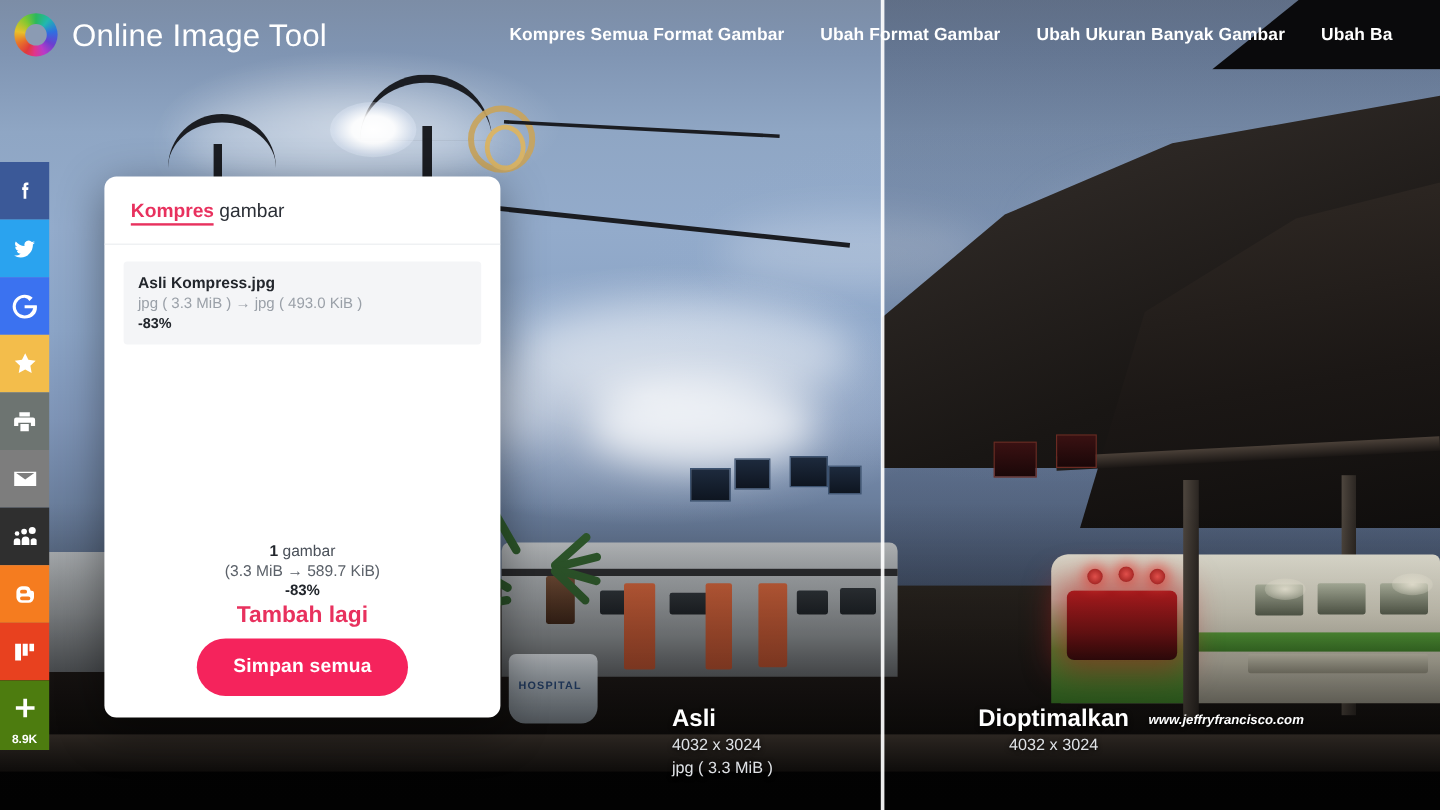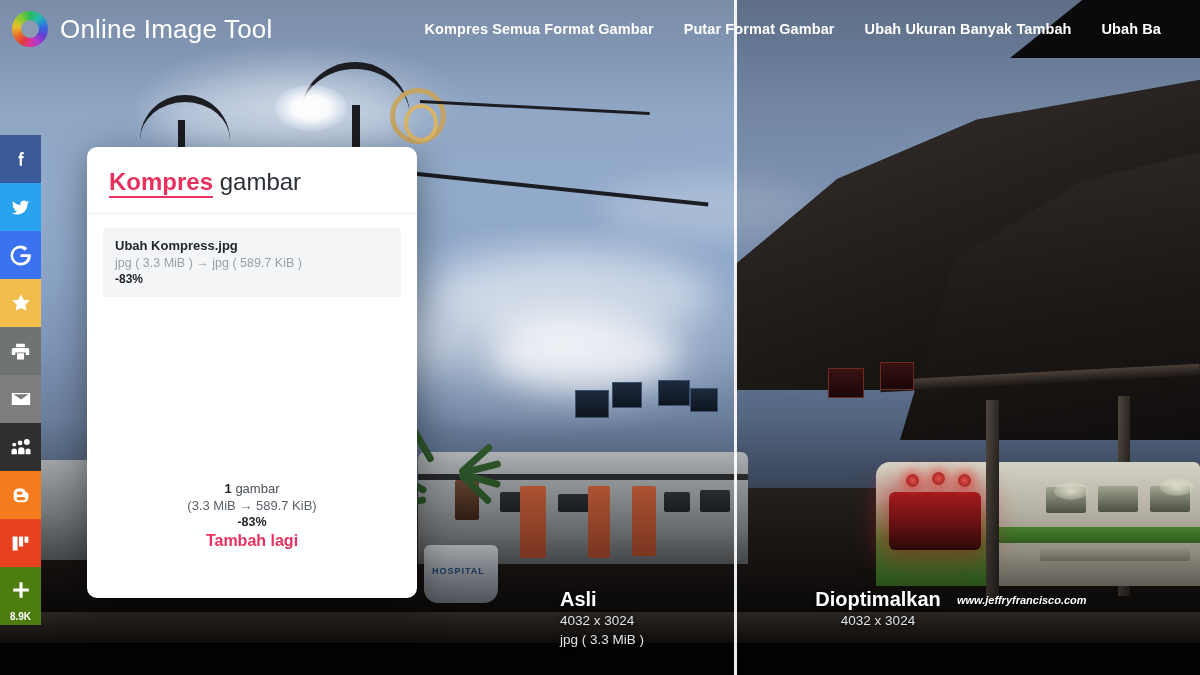--- a/index.html
+++ b/index.html
@@ -345,21 +345,21 @@
     z-index: 50;
     display: flex;
     flex-direction: column;
     overflow: hidden;
   }
   .dialog-header {
     padding: 21px 22px 17px 22px;
     border-bottom: 1px solid #eceef1;
   }
   .dialog-title {
-    font-size: 24px;
+    font-size: 16px;
     color: #2b2f36;
     font-weight: 400;
   }
   .dialog-title .hl {
     color: #e8315e;
     font-weight: 700;
     border-bottom: 2px solid #e8315e;
     padding-bottom: 1px;
   }
   .dialog-body {
@@ -390,22 +390,22 @@
   }
   .dialog-footer {
     padding: 0 16px 18px 16px;
     text-align: center;
   }
   .sum-line1 { font-size: 13px; color: #4a5059; margin-bottom: 2px; }
   .sum-line1 b { color: #22262c; font-weight: bold; }
   .sum-line2 { font-size: 13px; color: #5b6169; margin-bottom: 2px; }
   .sum-line3 { font-size: 12.5px; font-weight: bold; color: #22262c; margin-bottom: 3px; }
   .add-more {
-    font-size: 16px; font-weight: bold; color: #e8315e;
-    cursor: pointer; display: inline-block; margin-bottom: 30px;
+    font-size: 19px; font-weight: bold; color: #e8315e;
+    cursor: pointer; display: inline-block; margin-bottom: 8px;
   }
   .save-btn {
     display: block;
     margin: 0 auto;
     border: none;
     background: #f5235c;
     color: #ffffff;
     font-size: 16px;
     font-weight: 600;
     font-family: "Liberation Sans", sans-serif;
@@ -537,22 +537,22 @@
   <div class="topnav">
     <div class="nav-wedge"></div>
 
     <div class="brand">
       <div class="logo-ring"></div>
       <div class="brand-name">Online Image Tool</div>
     </div>
 
     <div class="nav-links">
       <a class="nav-link">Kompres Semua Format Gambar</a>
-      <a class="nav-link">Putar Format Gambar</a>
-      <a class="nav-link">Ubah Ukuran Banyak Tambah</a>
+      <a class="nav-link">Ubah Format Gambar</a>
+      <a class="nav-link">Ubah Ukuran Banyak Gambar</a>
       <a class="nav-link">Ubah Ba</a>
     </div>
   </div>
 
   <div class="social">
 
     <div class="social-btn" style="background:#3b5998;">
       <svg width="20" height="20" viewBox="0 0 24 24">
         <path fill="#fff" d="M15.2 8.4h-2.1V7c0-.6.4-.8.7-.8h1.4V3.6h-2C11 3.6 10.4 5.3 10.4 6.4v2H9v2.7h1.4V20h2.7v-8.9h1.9l.2-2.7z"></path>
       </svg>
@@ -619,31 +619,32 @@
   </div>
 
   <div class="dialog">
 
     <div class="dialog-header">
       <div class="dialog-title"><span class="hl">Kompres</span><span> gambar</span></div>
     </div>
 
     <div class="dialog-body">
       <div class="file-row">
-        <div class="file-name">Ubah Kompress.jpg</div>
-        <div class="file-conv">jpg ( 3.3 MiB ) → jpg ( 589.7 KiB )</div>
+        <div class="file-name">Asli Kompress.jpg</div>
+        <div class="file-conv">jpg ( 3.3 MiB ) → jpg ( 493.0 KiB )</div>
         <div class="file-pct">-83%</div>
       </div>
     </div>
 
     <div class="dialog-footer">
       <div class="sum-line1"><b>1</b><span> gambar</span></div>
       <div class="sum-line2">(3.3 MiB → 589.7 KiB)</div>
       <div class="sum-line3">-83%</div>
       <div class="add-more">Tambah lagi</div>
+      <button class="save-btn">Simpan semua</button>
     </div>
 
   </div>
 
   <div class="cmp cmp-left">
     <div class="cmp-title">Asli</div>
     <div class="cmp-dim">4032 x 3024</div>
     <div class="cmp-size">jpg ( 3.3 MiB )</div>
   </div>
 

